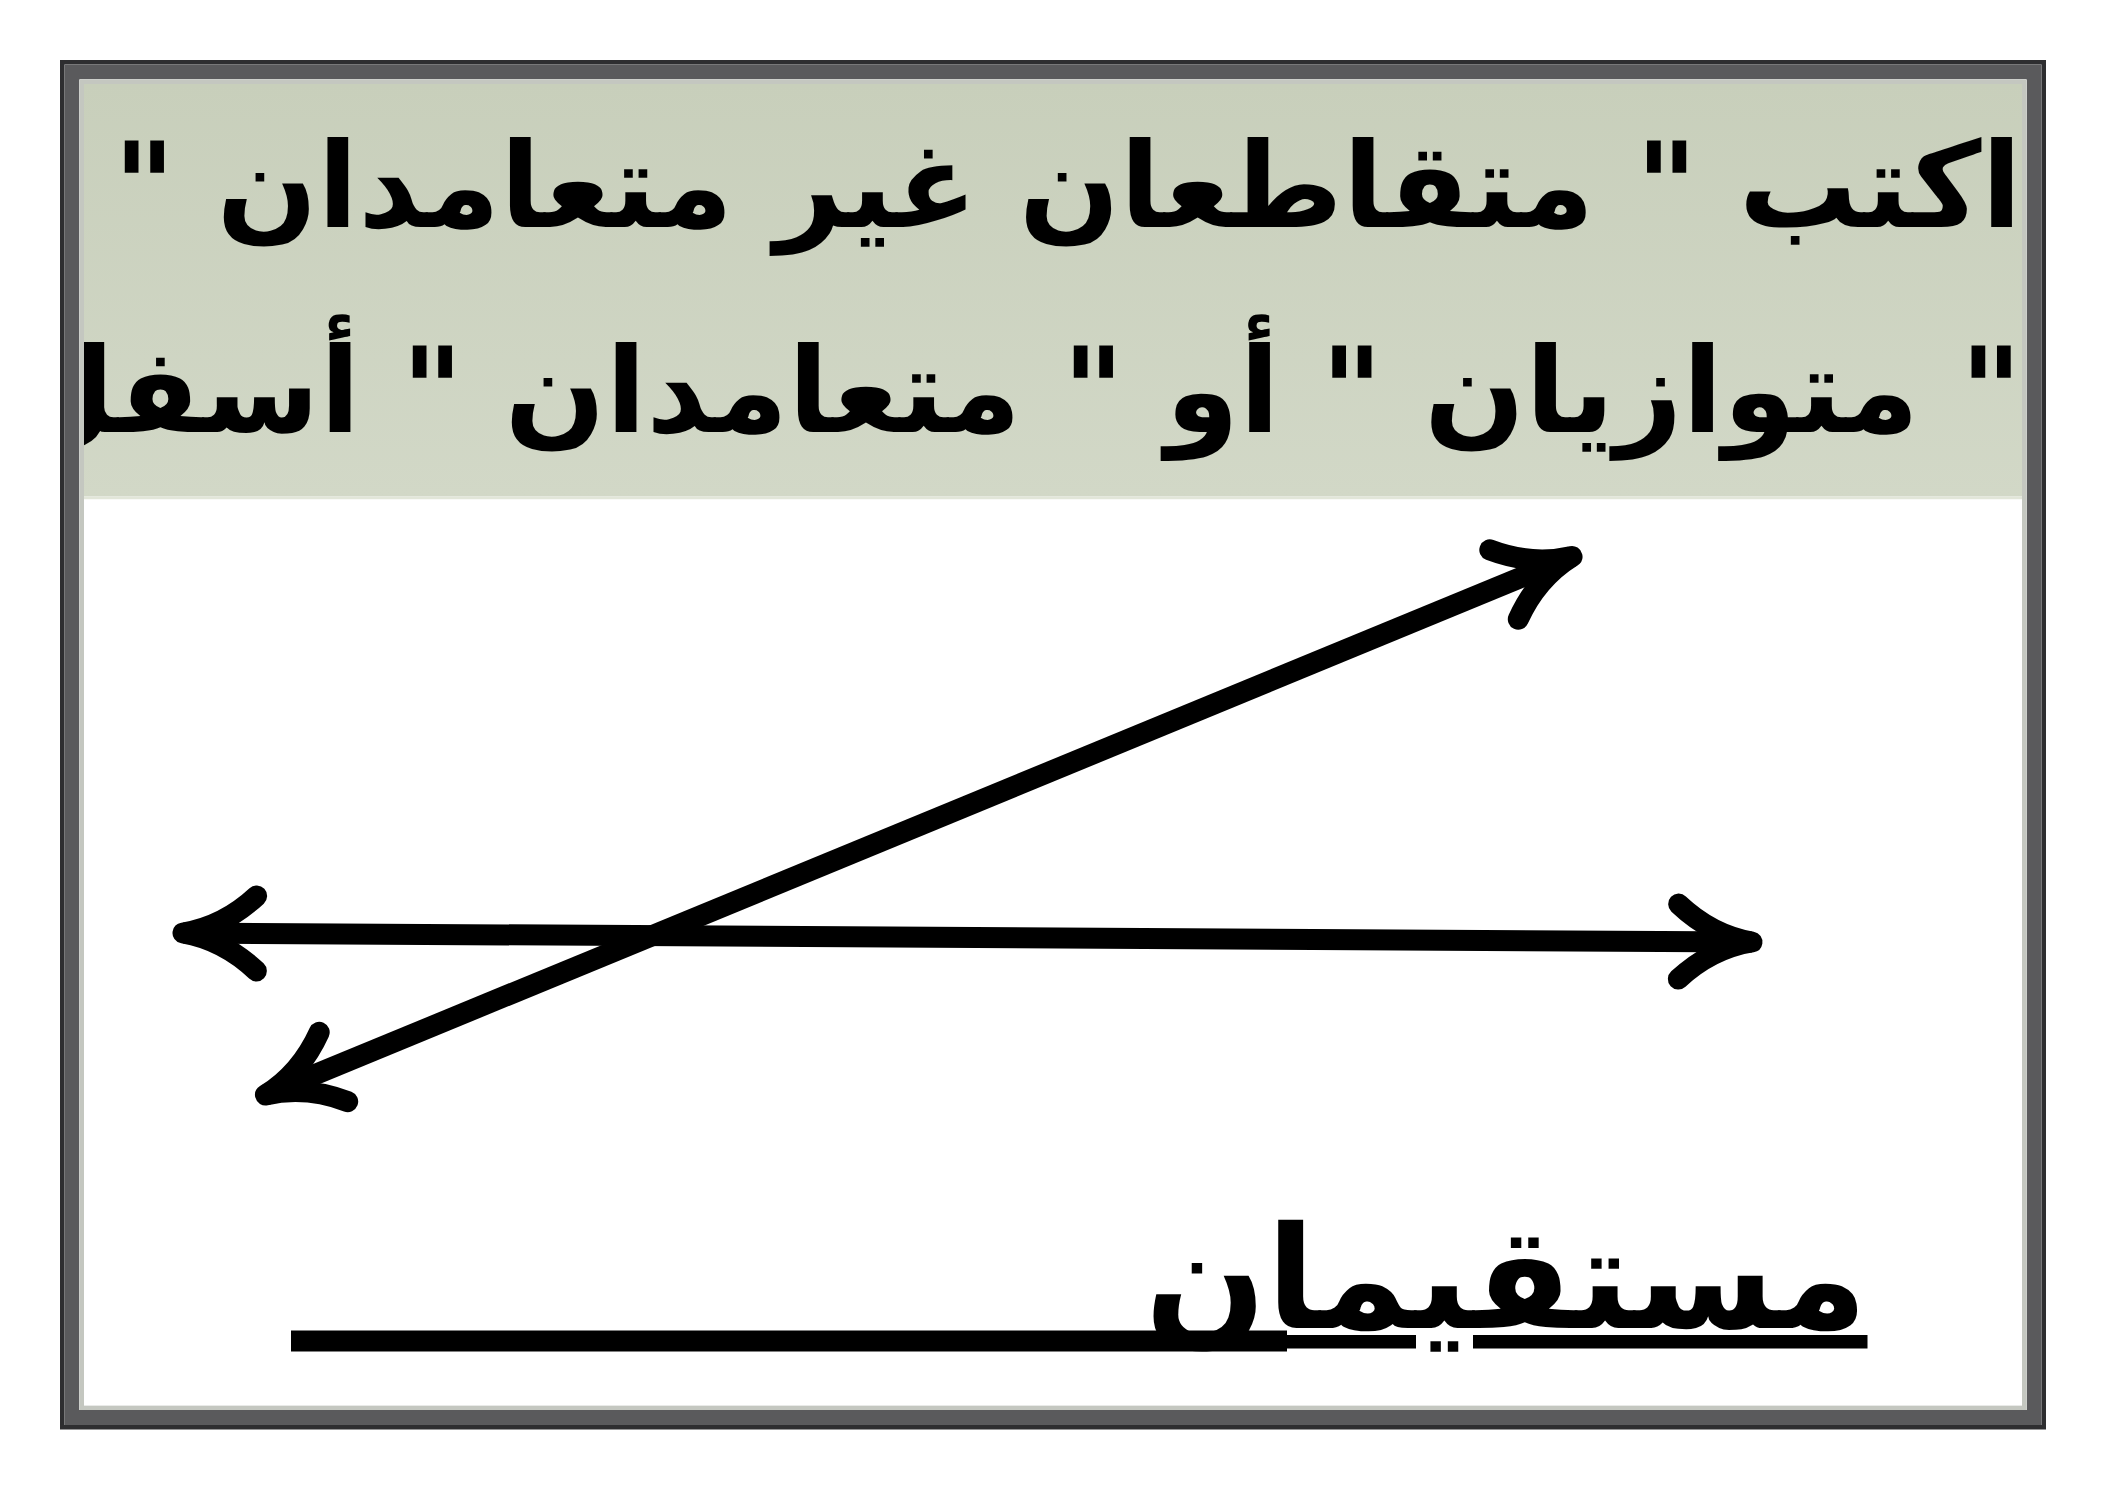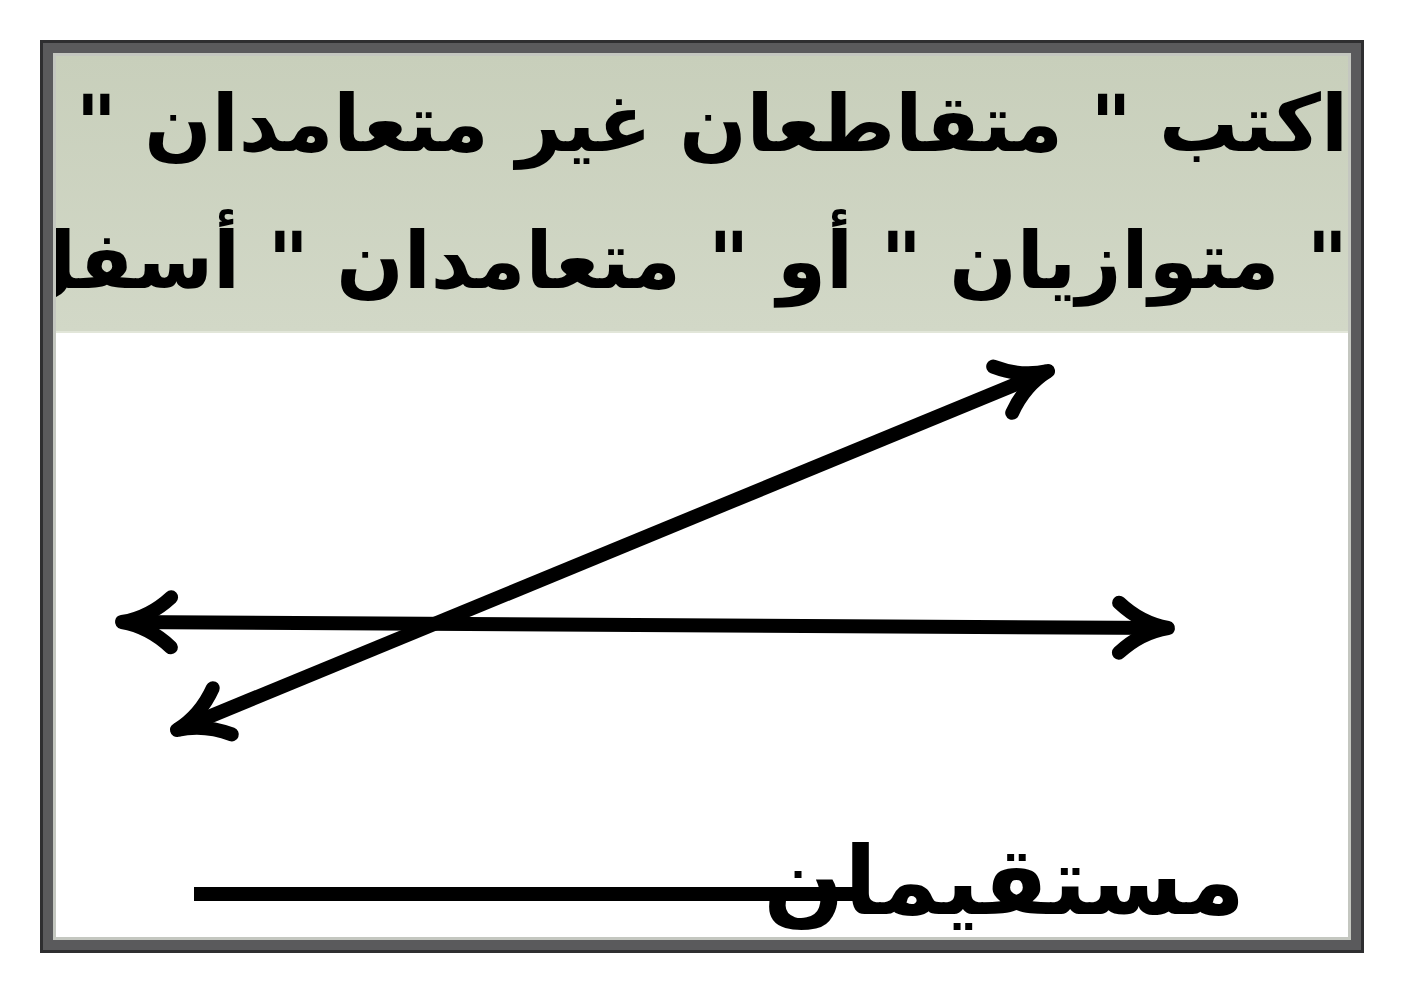--- a/index.html
+++ b/index.html
@@ -86,27 +86,28 @@
     position: absolute;
     left: 138px;
     top: 554px;
     width: 664px;
     height: 14px;
     background: var(--ink, #000000);
   }
   .answer-word {
     position: absolute;
     right: 103px;
-    top: 499px;
+    top: 471px;
     direction: rtl;
     font-weight: bold;
     font-size: 95px;
     line-height: 1.05;
     color: var(--ink, #000000);
     white-space: nowrap;
+    text-decoration: underline;
   }
 </style>
 </head>
 <body>
 
 <div class="page">
   <div class="frame">
     <div class="frame-mid">
       <div class="frame-inner">
 

